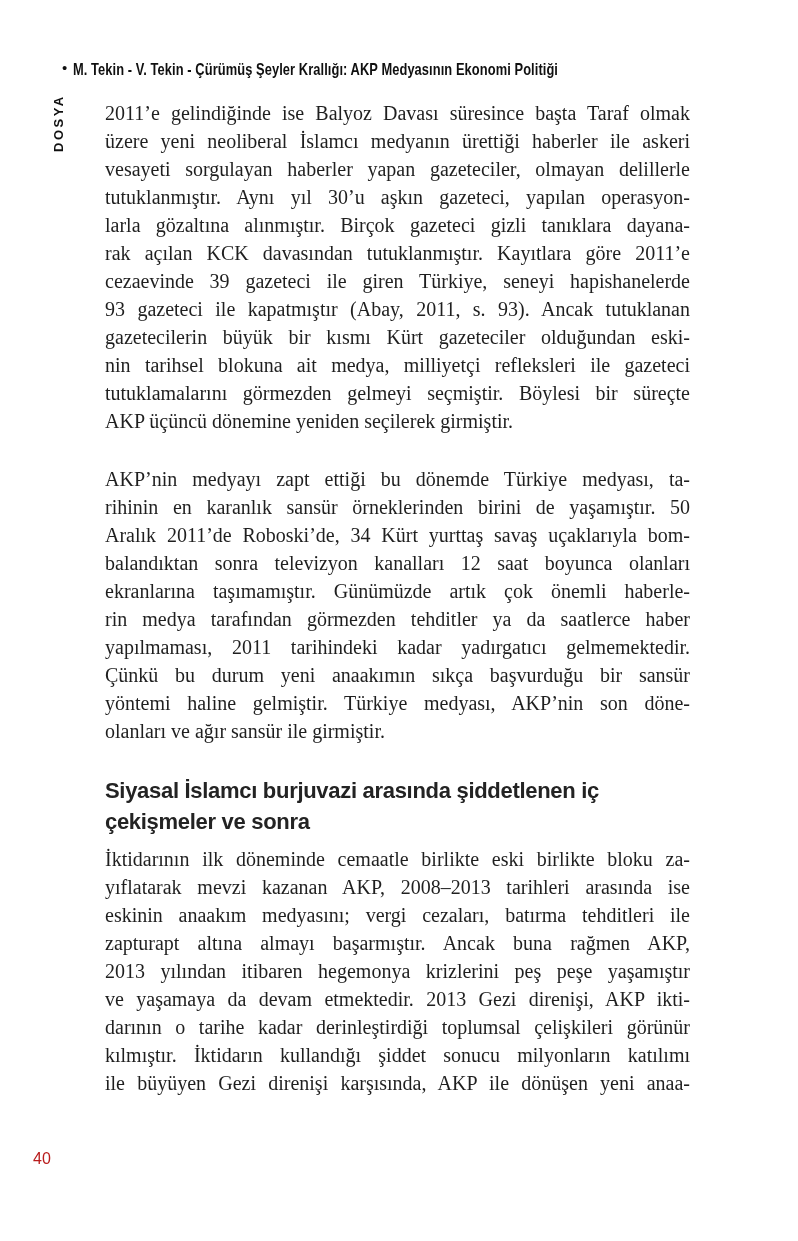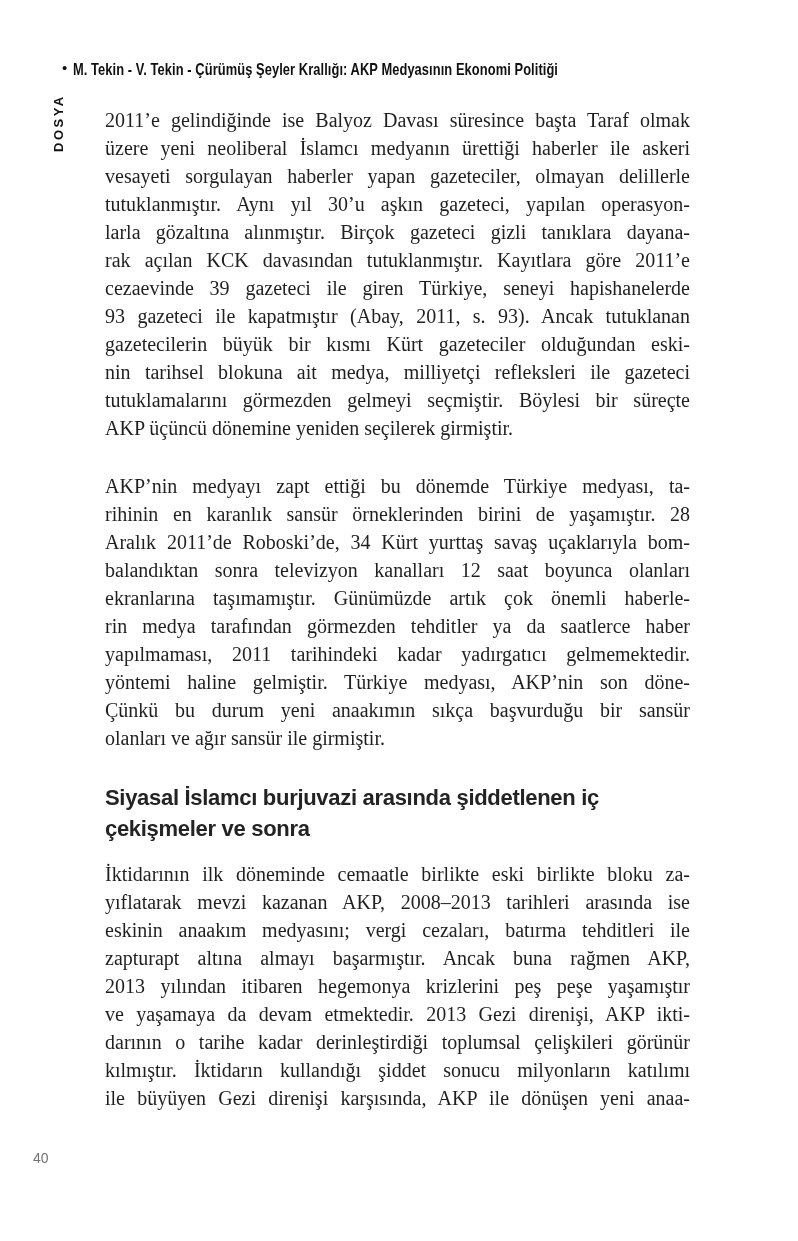--- a/index.html
+++ b/index.html
@@ -41,47 +41,47 @@
     height:62px;
     writing-mode:vertical-rl;
     transform:rotate(180deg);
     font-family:"Liberation Sans","DejaVu Sans",sans-serif;
     font-weight:700; font-size:13px;
     letter-spacing:2.5px;
     color:#101010;
   }
 
   
-  .content { position:absolute; left:105px; top:106px; width:585px; }
+  .content { position:absolute; left:105px; top:99px; width:585px; }
 
   .para { font-size:20px; line-height:28px; }
   .para + .para { margin-top:30px; }
   .line {
     text-align:justify;
     text-align-last:justify;
     min-height:28px;
   }
   .para.short-last .line:last-child { text-align-last:left; }
 
   .section-heading {
     margin-top:30px;
-    margin-bottom:16px;
+    margin-bottom:8px;
     font-family:"Liberation Sans","DejaVu Sans",sans-serif;
     font-weight:700;
     font-size:22px; line-height:31px;
     letter-spacing:-0.3px;
     color:#232323;
   }
   .section-heading .line { text-align:left; text-align-last:left; }
 
   .page-number {
     position:absolute; left:33px; top:1150px;
     font-family:"Liberation Sans","DejaVu Sans",sans-serif;
-    font-size:14px; font-weight:500;
-    color:#737373;
+    font-size:16px; font-weight:500;
+    color:#b91c1c;
   }
 </style>
 </head>
 <body>
 
 <div class="page">
 
   <div class="header-row">
     <span class="bullet">•</span>
     <span class="condense">
@@ -104,28 +104,28 @@
         <div class="line">cezaevinde 39 gazeteci ile giren Türkiye, seneyi hapishanelerde</div>
         <div class="line">93 gazeteci ile kapatmıştır (Abay, 2011, s. 93). Ancak tutuklanan</div>
         <div class="line">gazetecilerin büyük bir kısmı Kürt gazeteciler olduğundan eski-</div>
         <div class="line">nin tarihsel blokuna ait medya, milliyetçi refleksleri ile gazeteci</div>
         <div class="line">tutuklamalarını görmezden gelmeyi seçmiştir. Böylesi bir süreçte</div>
         <div class="line">AKP üçüncü dönemine yeniden seçilerek girmiştir.</div>
       </div>
 
     <div class="para short-last">
         <div class="line">AKP’nin medyayı zapt ettiği bu dönemde Türkiye medyası, ta-</div>
-        <div class="line">rihinin en karanlık sansür örneklerinden birini de yaşamıştır. 28</div>
+        <div class="line">rihinin en karanlık sansür örneklerinden birini de yaşamıştır. 50</div>
         <div class="line">Aralık 2011’de Roboski’de, 34 Kürt yurttaş savaş uçaklarıyla bom-</div>
         <div class="line">balandıktan sonra televizyon kanalları 12 saat boyunca olanları</div>
         <div class="line">ekranlarına taşımamıştır. Günümüzde artık çok önemli haberle-</div>
         <div class="line">rin medya tarafından görmezden tehditler ya da saatlerce haber</div>
         <div class="line">yapılmaması, 2011 tarihindeki kadar yadırgatıcı gelmemektedir.</div>
+        <div class="line">Çünkü bu durum yeni anaakımın sıkça başvurduğu bir sansür</div>
         <div class="line">yöntemi haline gelmiştir. Türkiye medyası, AKP’nin son döne-</div>
-        <div class="line">Çünkü bu durum yeni anaakımın sıkça başvurduğu bir sansür</div>
         <div class="line">olanları ve ağır sansür ile girmiştir.</div>
       </div>
 
     <div class="section-heading">
         <div class="line">Siyasal İslamcı burjuvazi arasında şiddetlenen iç</div>
         <div class="line">çekişmeler ve sonra</div>
       </div>
 
     <div class="para">
         <div class="line">İktidarının ilk döneminde cemaatle birlikte eski birlikte bloku za-</div>

